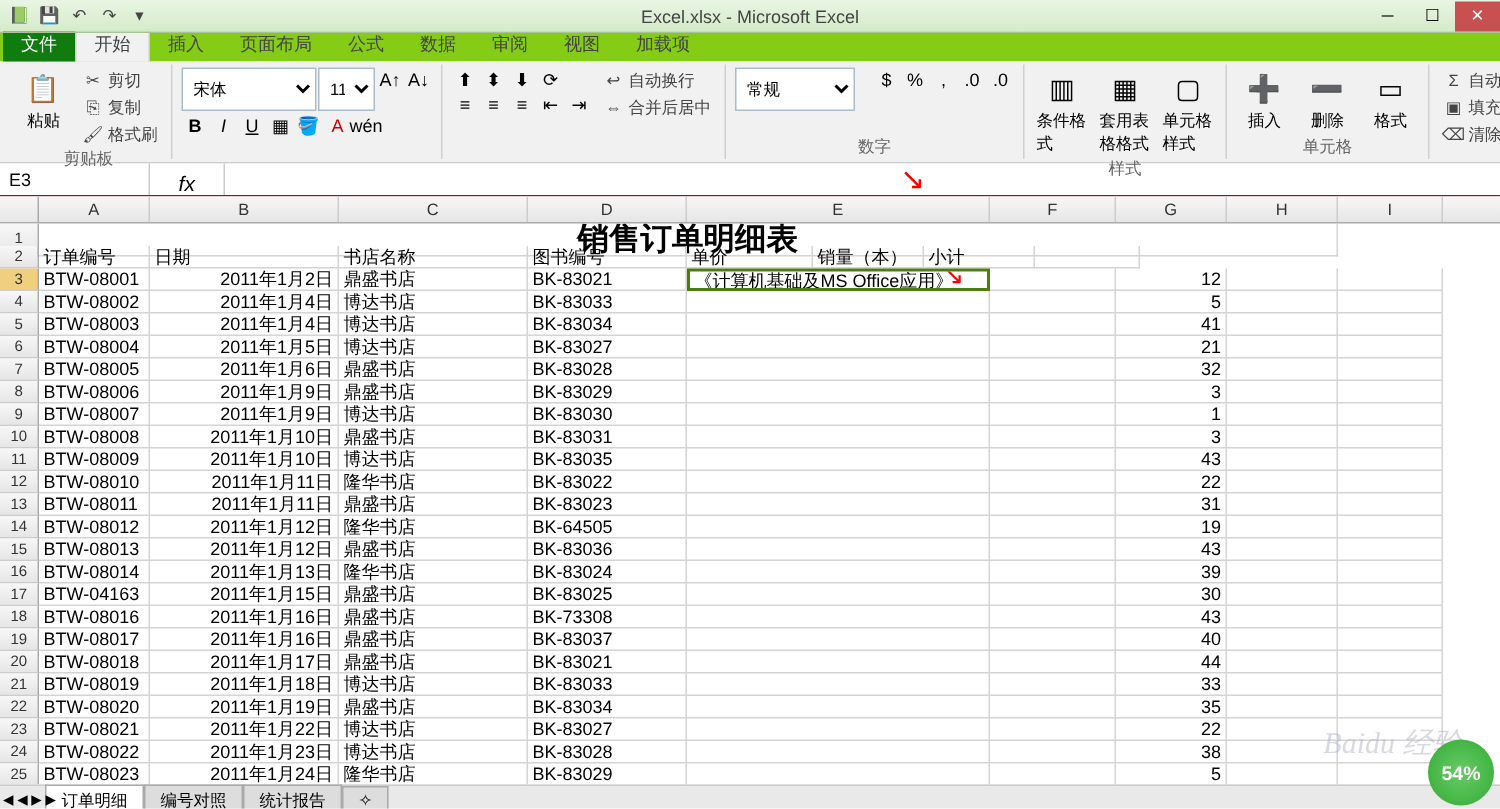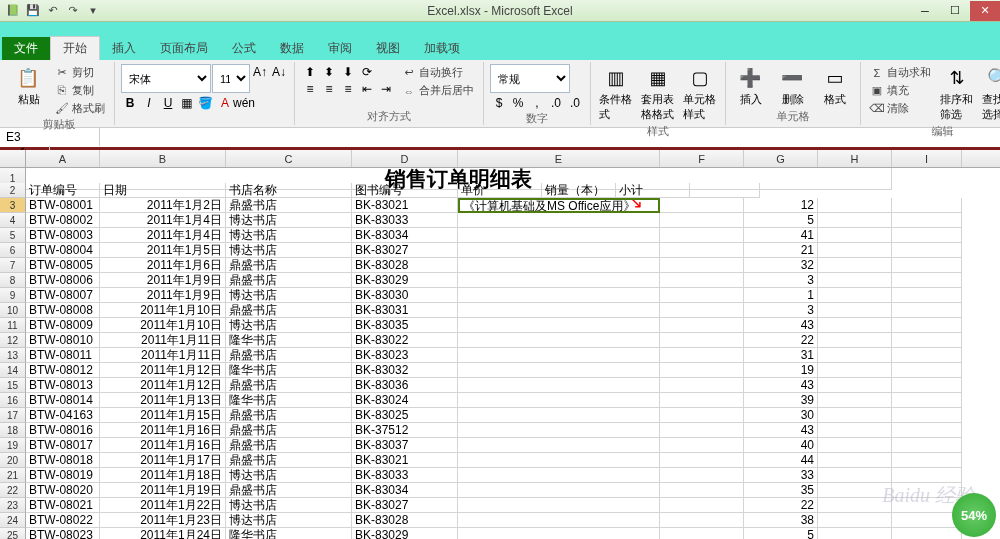--- a/index.html
+++ b/index.html
@@ -6,39 +6,39 @@
     body { font-family: "Microsoft YaHei", Arial, sans-serif; font-size: 12px; background: #fff; overflow: hidden; width: 1000px; height: 539px; position: relative; }
     
     .title-bar { height: 22px; background: linear-gradient(#e8f5e3, #d4ebc9); display: flex; align-items: center; position: relative; border-bottom: 1px solid #a8c497; }
     .qat { display: flex; gap: 2px; padding: 0 4px; align-items: center; }
     .qat-btn { width: 18px; height: 18px; display: flex; align-items: center; justify-content: center; font-size: 11px; color: #444; cursor: pointer; }
     .title-center { position: absolute; left: 50%; transform: translateX(-50%); font-size: 12px; color: #444; }
     .win-controls { position: absolute; right: 0; display: flex; }
     .win-btn { width: 30px; height: 20px; display: flex; align-items: center; justify-content: center; font-size: 11px; }
     .win-close { background: #c75050; color: #fff; }
     
-    .menu-bar { height: 38px; background: #5eead4; display: flex; align-items: flex-end; padding-left: 2px; }
+    .menu-bar { height: 19px; background: #84cc16; display: flex; align-items: flex-end; padding-left: 2px; }
     .menu-tab { padding: 3px 12px; font-size: 12px; color: #444; cursor: pointer; }
     .menu-tab.file { background: #107c10; color: #fff; }
     .menu-tab.active { background: #f1f1f1; border: 1px solid #ccc; border-bottom: none; }
     
     .ribbon { height: 68px; background: #f1f1f1; border-bottom: 1px solid #ccc; display: flex; align-items: stretch; padding: 2px 4px; }
     .rg { border-right: 1px solid #d0d0d0; padding: 0 6px; display: flex; flex-direction: column; }
     .rg-body { flex: 1; display: flex; align-items: flex-start; gap: 4px; padding-top: 2px; }
     .rg-label { text-align: center; font-size: 11px; color: #666; padding-bottom: 1px; }
     .rb-big { width: 38px; display: flex; flex-direction: column; align-items: center; justify-content: center; font-size: 11px; gap: 2px; cursor: pointer; padding: 2px; }
     .rb-big .ic { width: 24px; height: 24px; display: flex; align-items: center; justify-content: center; font-size: 18px; }
     .rb-col { display: flex; flex-direction: column; gap: 1px; }
     .rb-sm { font-size: 11px; color: #444; padding: 1px 3px; cursor: pointer; white-space: nowrap; display: flex; align-items: center; gap: 3px; }
     .rb-sm .ic { width: 14px; height: 14px; display: inline-flex; align-items: center; justify-content: center; font-size: 11px; }
     .rb-sel { height: 29px; font-size: 11px; border: 1px solid #abc; background: #fff; padding: 0 3px; }
     .rb-row { display: flex; gap: 1px; }
     .rb-ic { width: 18px; height: 16px; display: flex; align-items: center; justify-content: center; border: 1px solid transparent; cursor: pointer; font-size: 12px; }
     
-    .name-formula { height: 22px; border-bottom: 3px solid #7f1d1d; display: flex; align-items: stretch; background: #fff; flex-direction: column; }
+    .name-formula { height: 22px; border-bottom: 1px solid #7f1d1d; display: flex; align-items: stretch; background: #fff; }
     .name-box { width: 100px; border-right: 1px solid #ccc; padding: 2px 6px; font-size: 12px; display: flex; align-items: center; }
     .fx-btns { width: 50px; display: flex; align-items: flex-end; justify-content: center; border-right: 1px solid #ccc; gap: 3px; font-size: 14px; }
     .formula-bar { flex: 1; padding: 2px 6px; font-size: 12px; display: flex; align-items: center; position: relative; }
     .formula-arrow { position: absolute; left: 450px; top: -2px; color: red; font-size: 20px; }
     
     .sheet-area { position: relative; height: 392px; background: #fff; overflow: hidden; }
     .col-headers { display: flex; height: 18px; background: linear-gradient(#f7f7f7,#e6e6e6); border-bottom: 1px solid #aaa; position: absolute; top: 0; left: 0; right: 0; }
     .ch-corner { width: 26px; border-right: 1px solid #aaa; }
     .ch { border-right: 1px solid #ccc; text-align: center; font-size: 11px; color: #333; line-height: 18px; }
     .grid-body { position: absolute; top: 18px; left: 0; right: 0; bottom: 0; overflow: hidden; }
@@ -166,24 +166,23 @@
         <div class="rb-sm">
             <span class="ic">↩</span>
             <span>自动换行</span>
           </div>
         <div class="rb-sm">
             <span class="ic">⇔</span>
             <span>合并后居中</span>
           </div>
       </div>
     </div>
-    <div class="rg-label">对齐方式</div>
-  </div>
-  <div class="rg">
-    <div class="rg-body" style="flex-direction:column;gap:2px">
+  </div>
+  <div class="rg">
+    <div class="rg-body" style="flex-direction:row;gap:12px">
       <select class="rb-sel" style="width:80px"><option>常规</option></select>
       <div class="rb-row">
         <div class="rb-ic">$</div>
         <div class="rb-ic">%</div>
         <div class="rb-ic">,</div>
         <div class="rb-ic">.0</div>
         <div class="rb-ic">.0</div>
       </div>
     </div>
     <div class="rg-label">数字</div>
@@ -422,21 +421,21 @@
         <div class="cell cF "></div>
         <div class="cell cG ta-r ">31</div>
         <div class="cell cH "></div>
         <div class="cell cI "></div>
       </div>
       <div class="row">
         <div class="rh">14</div>
         <div class="cell cA ">BTW-08012</div>
         <div class="cell cB ta-r ">2011年1月12日</div>
         <div class="cell cC ">隆华书店</div>
-        <div class="cell cD ">BK-83032</div>
+        <div class="cell cD ">BK-64505</div>
         <div class="cell cE "></div>
         <div class="cell cF "></div>
         <div class="cell cG ta-r ">19</div>
         <div class="cell cH "></div>
         <div class="cell cI "></div>
       </div>
       <div class="row">
         <div class="rh">15</div>
         <div class="cell cA ">BTW-08013</div>
         <div class="cell cB ta-r ">2011年1月12日</div>
@@ -470,21 +469,21 @@
         <div class="cell cF "></div>
         <div class="cell cG ta-r ">30</div>
         <div class="cell cH "></div>
         <div class="cell cI "></div>
       </div>
       <div class="row">
         <div class="rh">18</div>
         <div class="cell cA ">BTW-08016</div>
         <div class="cell cB ta-r ">2011年1月16日</div>
         <div class="cell cC ">鼎盛书店</div>
-        <div class="cell cD ">BK-37512</div>
+        <div class="cell cD ">BK-73308</div>
         <div class="cell cE "></div>
         <div class="cell cF "></div>
         <div class="cell cG ta-r ">43</div>
         <div class="cell cH "></div>
         <div class="cell cI "></div>
       </div>
       <div class="row">
         <div class="rh">19</div>
         <div class="cell cA ">BTW-08017</div>
         <div class="cell cB ta-r ">2011年1月16日</div>

